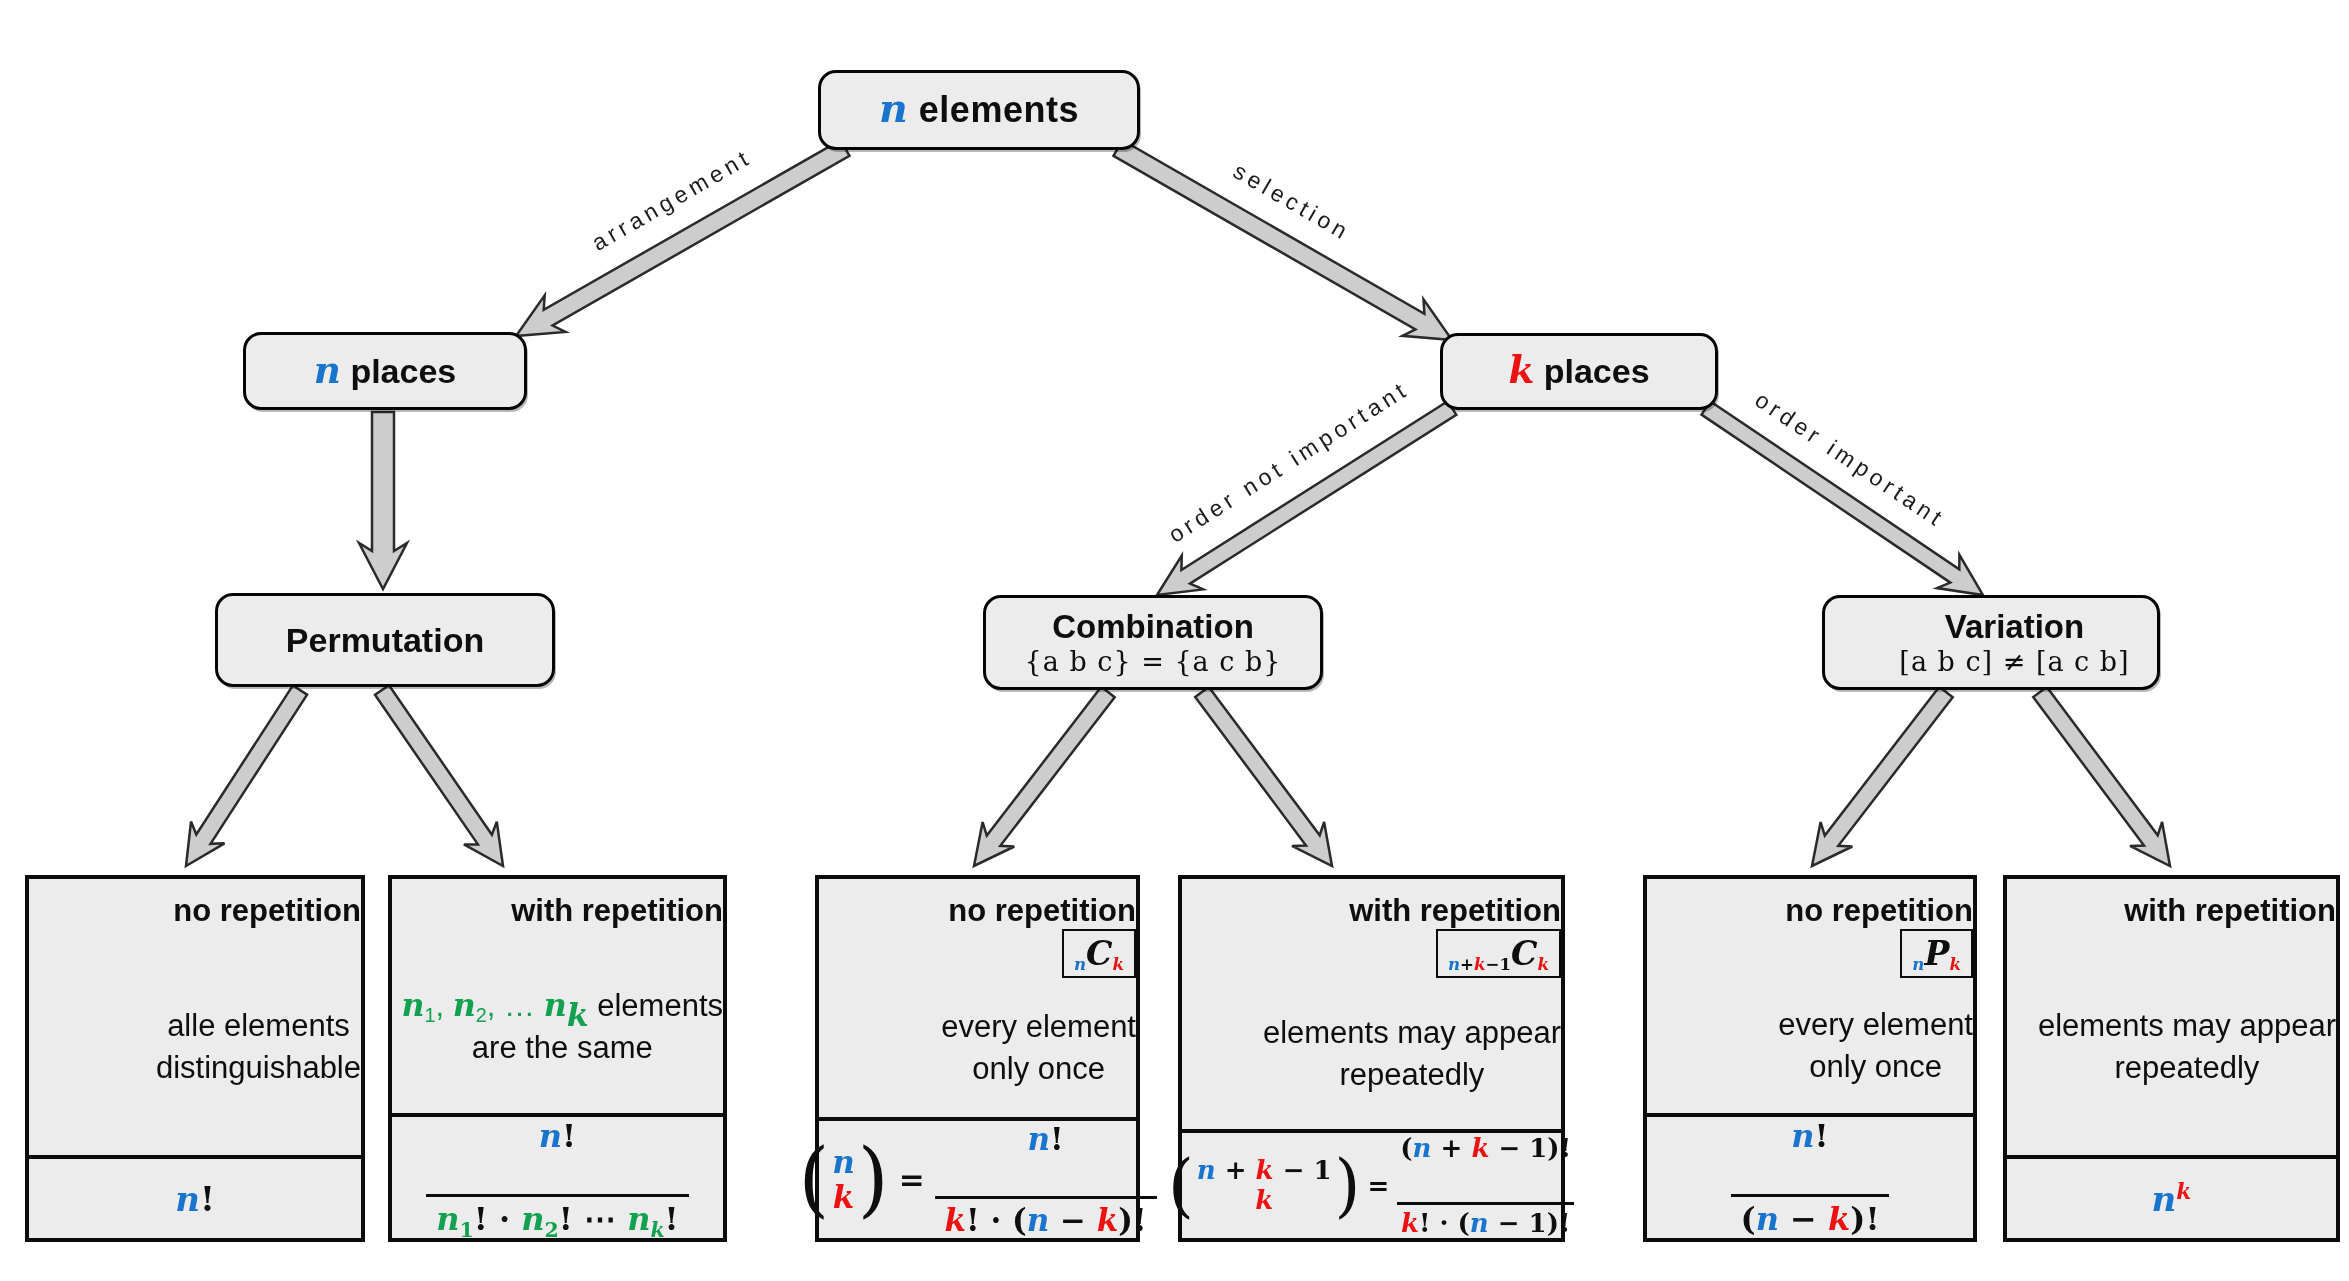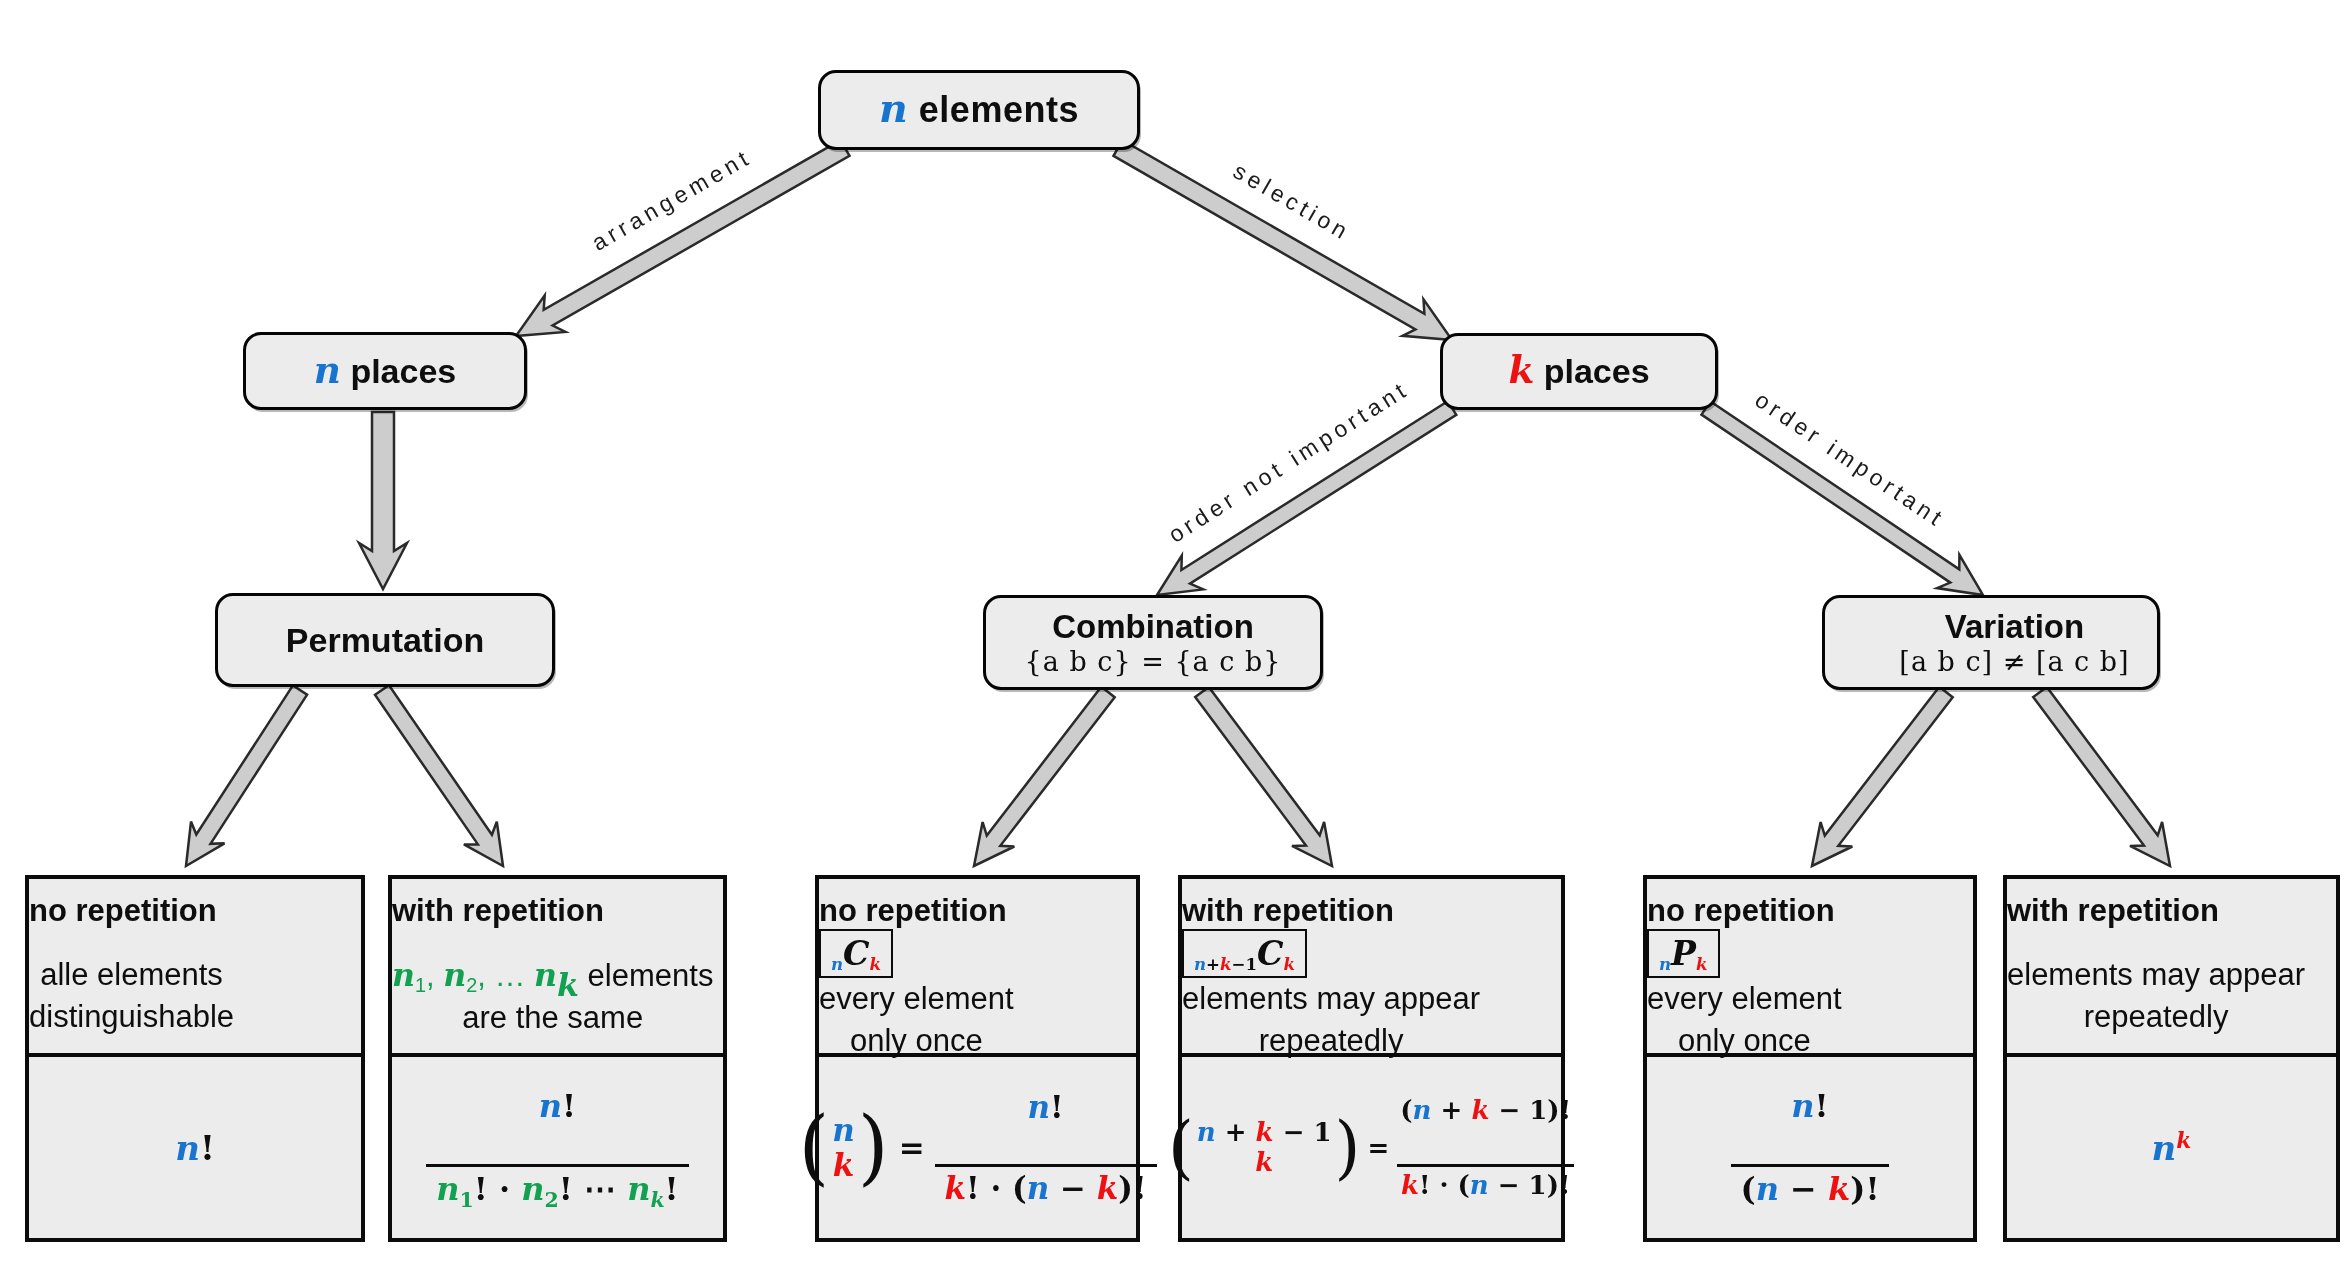--- a/index.html
+++ b/index.html
@@ -18,22 +18,22 @@
   .node-sub{font-family:"DejaVu Serif",serif;font-weight:normal;
             font-size:27px;margin-top:0;letter-spacing:1px;white-space:nowrap;}
 
   
   .edge-label{position:absolute;z-index:3;font-size:23px;letter-spacing:4.5px;
               color:#1c1c1c;white-space:nowrap;}
 
   
   .leaf{position:absolute;top:875px;height:367px;box-sizing:border-box;z-index:2;
         background:#ececec;border:4px solid #0b0b0b;display:flex;flex-direction:column;}
-  .leaf-body{height:174px;box-sizing:border-box;display:flex;flex-direction:column;
-             align-items:flex-start;padding-top:14px;}
+  .leaf-body{height:276px;box-sizing:border-box;display:flex;flex-direction:column;
+             align-items:flex-end;padding-top:14px;}
   .leaf-heading{font-weight:bold;font-size:31px;}
   .descwrap{flex:1;display:flex;flex-direction:column;justify-content:center;
             align-items:center;text-align:center;}
   .leaf.nobadge .descwrap{padding-top:10px;}
   .desc-line{font-size:31px;line-height:1.35;}
   .leaf-formula{flex:1;border-top:4px solid #0b0b0b;display:flex;
                 align-items:center;justify-content:center;}
 
   
   .math{font-family:"DejaVu Serif",serif;font-weight:bold;}

